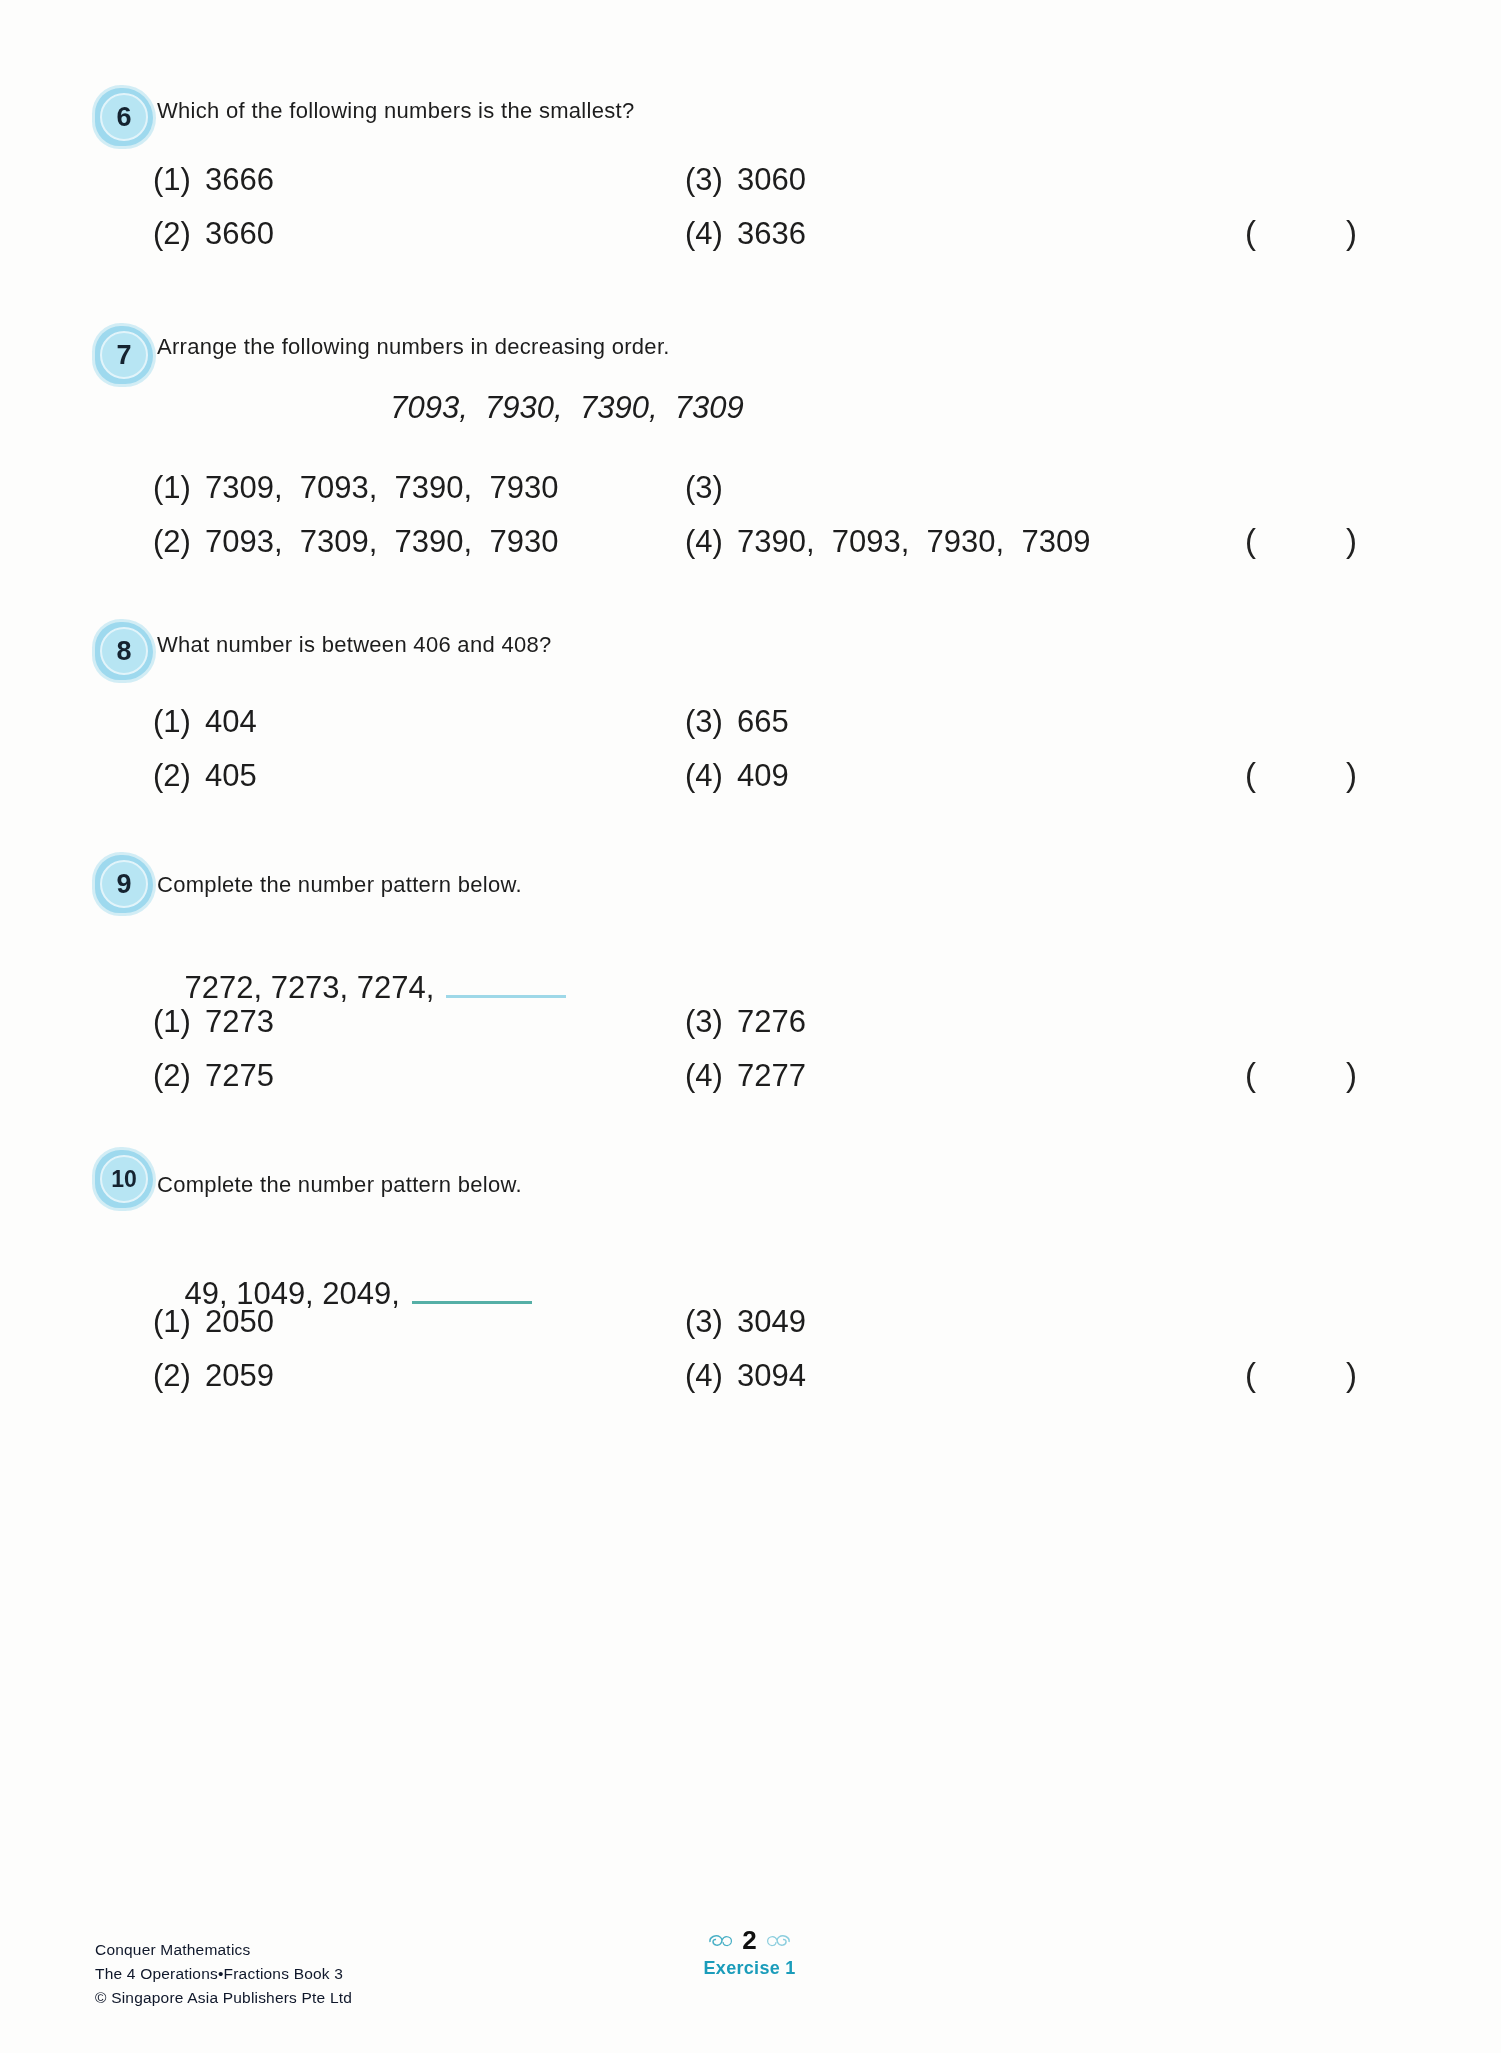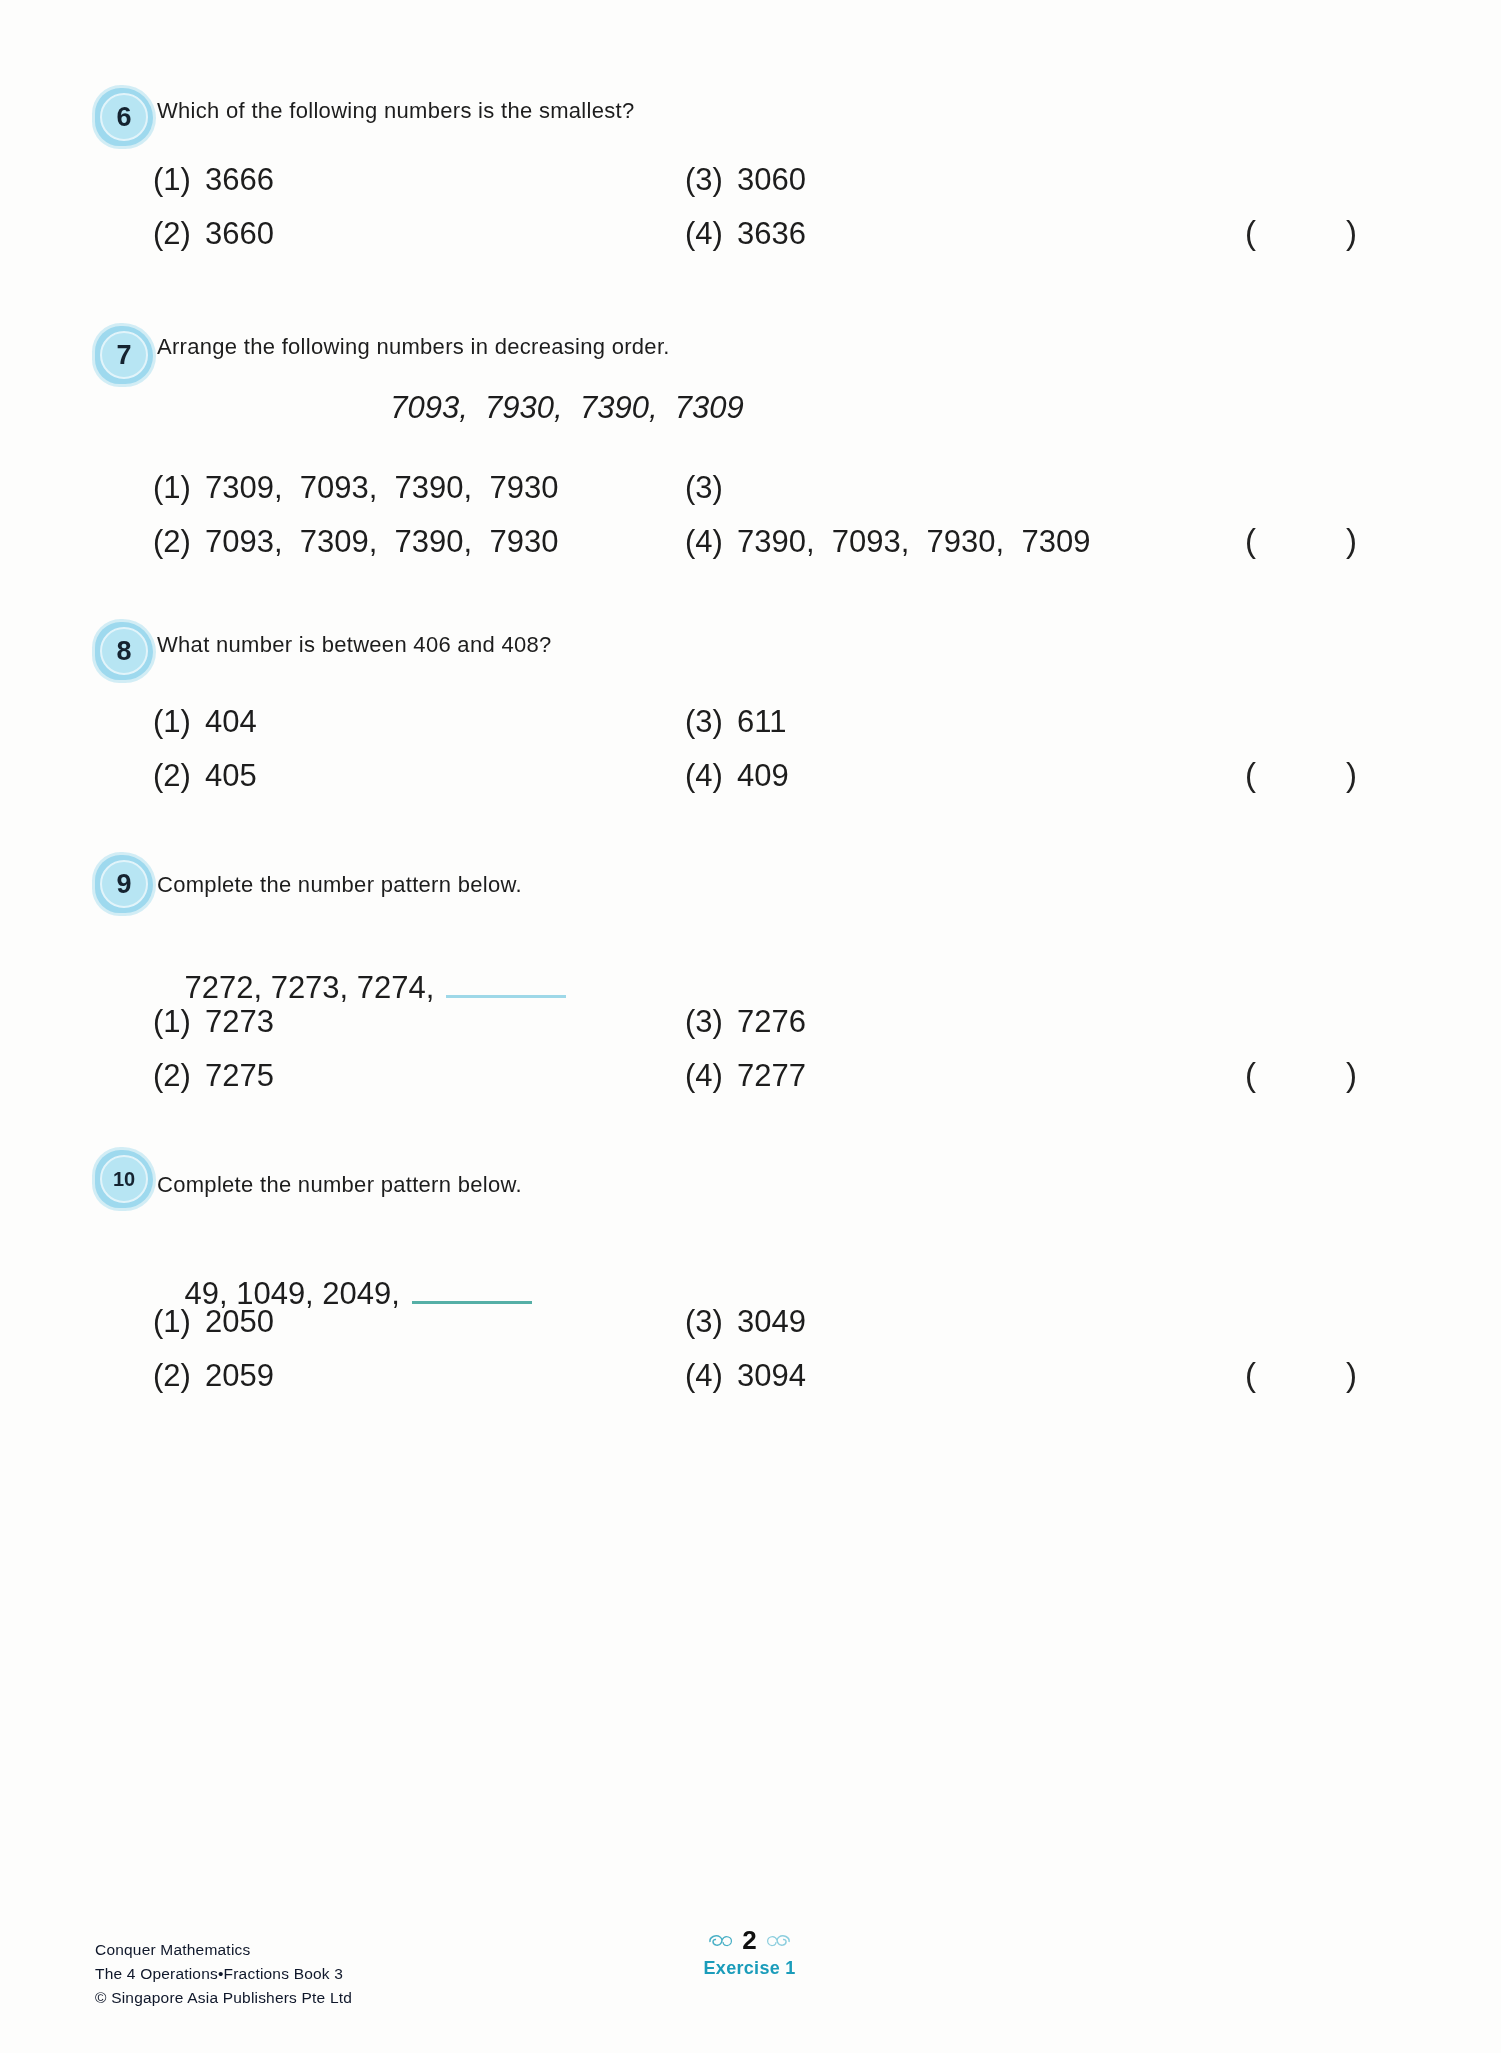--- a/index.html
+++ b/index.html
@@ -183,21 +183,21 @@
     <div class="badge-ring">8</div>
   </div>
   <div class="prompt" style="top:14px;">What number is between 406 and 408?</div>
   <div class="opt-row" style="top:86px;">
     <div class="opt opt-col1">
       <span class="opt-label">(1)</span>
       <span class="opt-value">404</span>
     </div>
     <div class="opt">
       <span class="opt-label">(3)</span>
-      <span class="opt-value">611</span>
+      <span class="opt-value">665</span>
     </div>
   </div>
   <div class="opt-row" style="top:140px;">
     <div class="opt opt-col1">
       <span class="opt-label">(2)</span>
       <span class="opt-value">405</span>
     </div>
     <div class="opt">
       <span class="opt-label">(4)</span>
       <span class="opt-value">409</span>
@@ -238,21 +238,21 @@
     </div>
   </div>
   <div class="bracket" style="top:204px;">
     <span>(</span>
     <span>)</span>
   </div>
 </div>
 
 <div class="question" style="top:1148px;height:270px;">
   <div class="badge" style="top:2px;">
-    <div class="badge-ring" style="font-size:20px;">10</div>
+    <div class="badge-ring" style="font-size:23px;">10</div>
   </div>
   <div class="prompt" style="top:24px;">Complete the number pattern below.</div>
   <div class="pattern" style="top:92px;">
     <span>49, 1049, 2049,</span><span class="blank blank-teal"></span>
   </div>
   <div class="opt-row" style="top:156px;">
     <div class="opt opt-col1">
       <span class="opt-label">(1)</span>
       <span class="opt-value">2050</span>
     </div>

